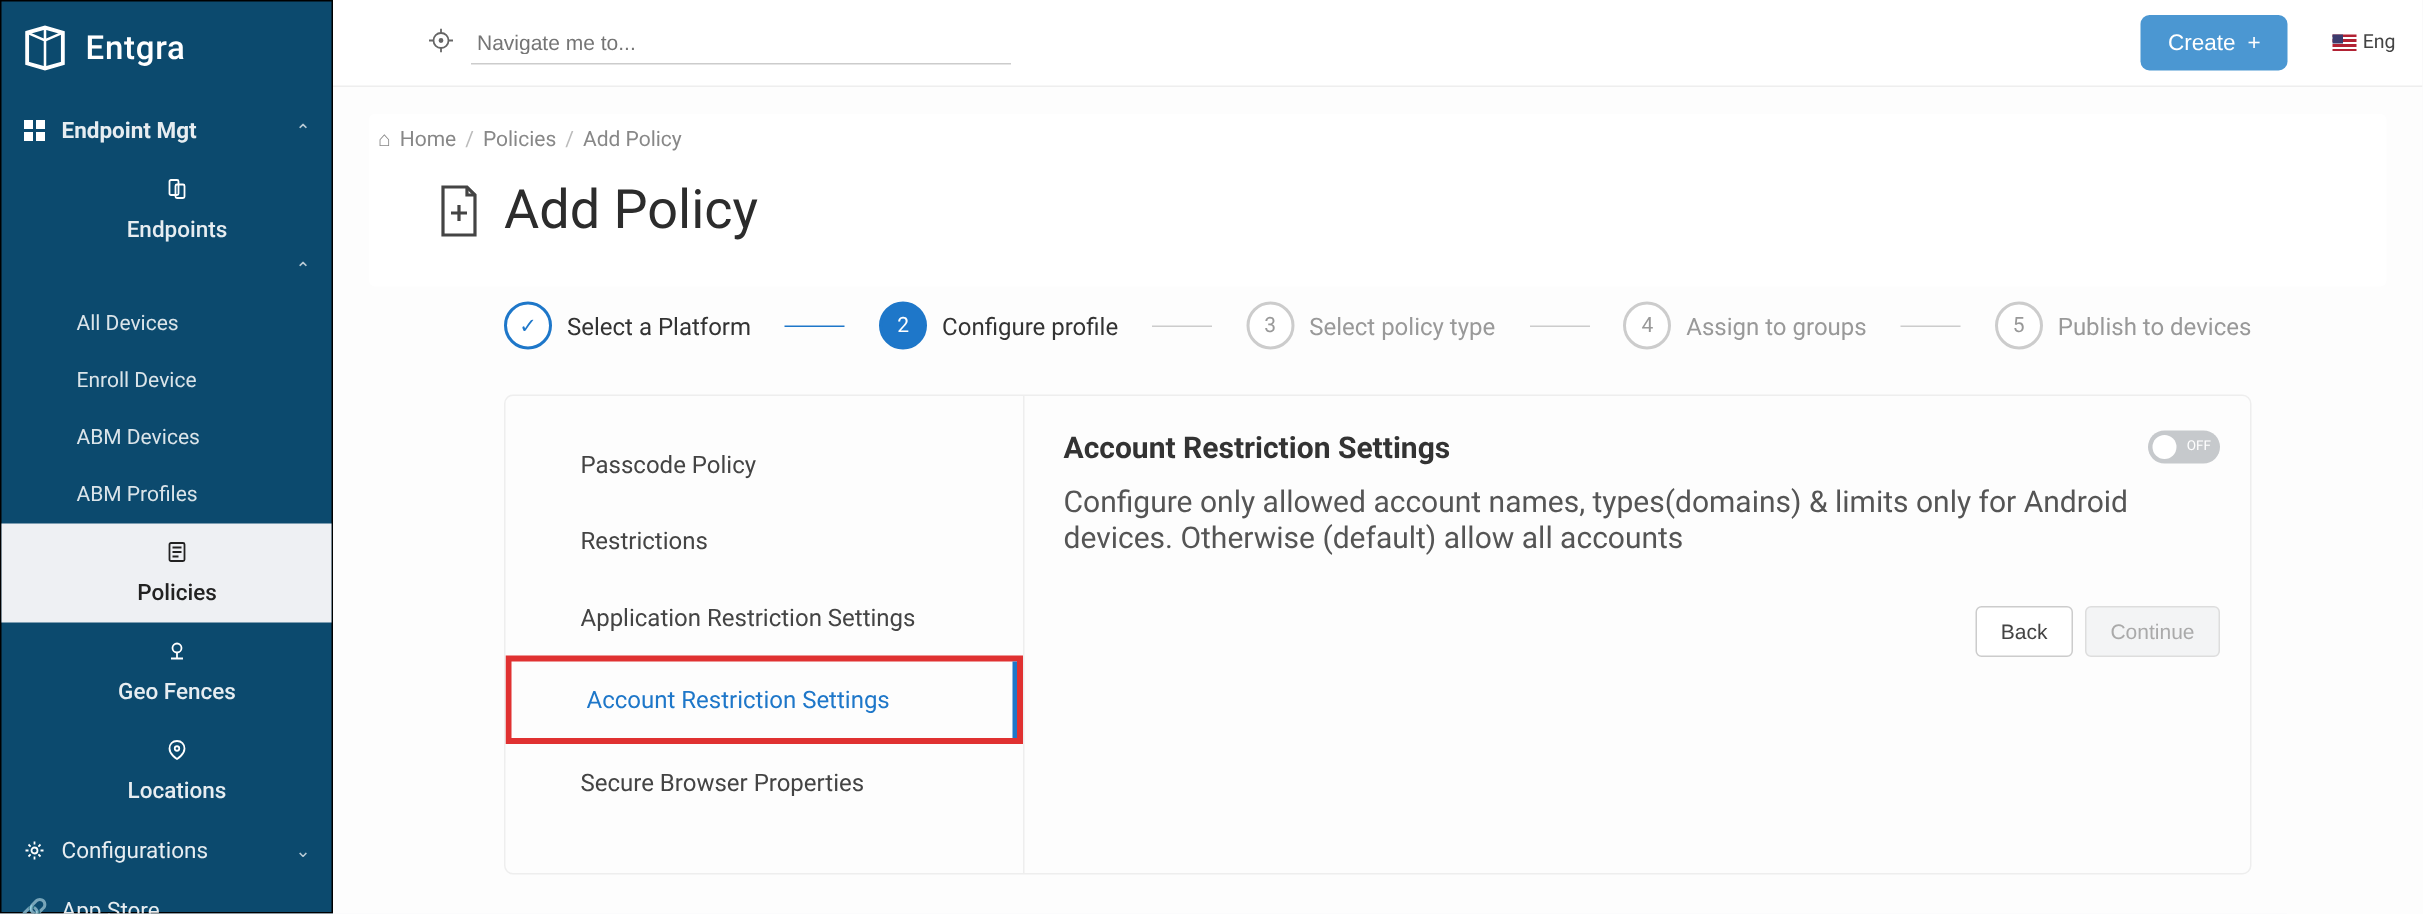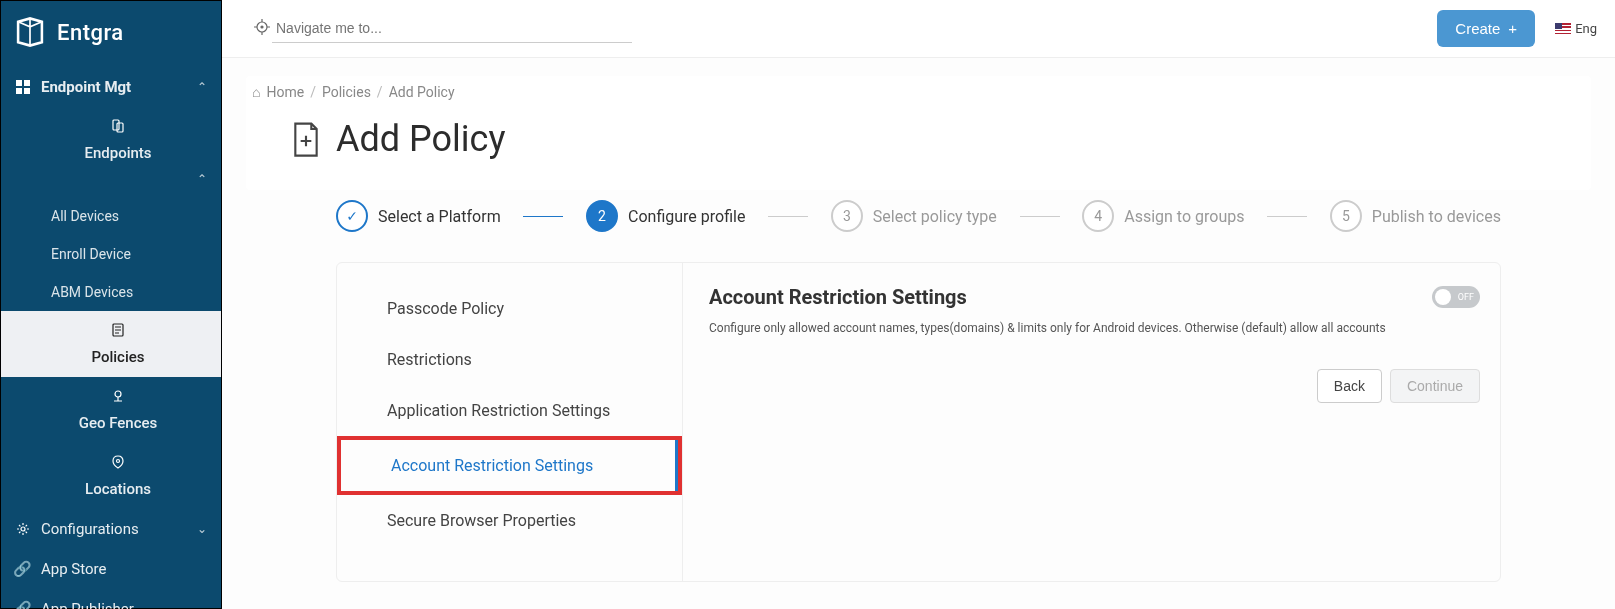--- a/index.html
+++ b/index.html
@@ -16,21 +16,21 @@
   .nav-section { padding: 4px 0; }
   .nav-item { display: flex; align-items: center; padding: 11px 14px; gap: 10px; font-size: 15px; cursor: pointer; color: rgba(255,255,255,0.9); }
   .nav-item.l2 { padding-left: 28px; font-size: 15px; font-weight: 500; flex-direction: column; }
   .nav-item.l3 { padding-left: 50px; font-size: 14px; font-weight: 400; color: rgba(255,255,255,0.85); }
   .nav-item.active { background: #eef0f3; color: #222; }
   .nav-item .chev { margin-left: auto; font-size: 12px; opacity: 0.8; }
   .nav-icon { width: 16px; height: 16px; display: inline-flex; align-items: center; justify-content: center; }
   
   
   .main { flex: 1; display: flex; flex-direction: column; background: #fff; }
-  .topbar { display: flex; align-items: center; padding: 10px 18px 10px 32px; border-bottom: 1px solid #eee; gap: 2px; }
+  .topbar { display: flex; align-items: center; padding: 10px 18px 10px 64px; border-bottom: 1px solid #eee; gap: 12px; }
   .nav-icon-target { color: #666; }
   .search { flex: 0 0 360px; border: none; border-bottom: 1px solid #ccc; padding: 6px 4px; font-size: 14px; outline: none; color: #555; }
   .spacer { flex: 1; }
   .create-btn { background: #4b97d2; color: #fff; border: none; border-radius: 6px; padding: 10px 18px; font-size: 15px; display: flex; align-items: center; gap: 8px; cursor: pointer; margin-left: 28px; }
   .lang { display: flex; align-items: center; gap: 4px; font-size: 13px; color: #444; margin-left: 18px; }
   .flag { width: 16px; height: 11px; background: linear-gradient(to bottom, #b22234 0%, #b22234 15%, #fff 15%, #fff 30%, #b22234 30%, #b22234 45%, #fff 45%, #fff 60%, #b22234 60%, #b22234 75%, #fff 75%, #fff 90%, #b22234 90%); position: relative; }
   .flag::before { content:""; position:absolute; top:0; left:0; width:7px; height:6px; background:#3c3b6e; }
 
   .content { padding: 18px 24px; background: #fdfdfd; flex: 1; overflow: hidden; }
   .pagecard { background: #fff; border-radius: 4px; }
@@ -58,21 +58,21 @@
   .profile-item { padding: 16px 50px; font-size: 16px; color: #444; cursor: pointer; position: relative; }
   .profile-item.selected { color: #1e77c9; border-right: 3px solid #1e77c9; }
   .highlight-box { border: 4px solid #e03131; }
   
   .profile-detail { flex: 1; padding: 22px 20px 10px 26px; }
   .detail-head { display: flex; align-items: center; justify-content: space-between; }
   .detail-title { font-size: 20px; color: #333; }
   .toggle { width: 48px; height: 22px; border-radius: 12px; background: #c6c9cc; position: relative; display:flex; align-items:center; justify-content:flex-end; padding-right:6px; }
   .toggle::before { content:""; position:absolute; left:3px; top:3px; width:16px; height:16px; background:#fff; border-radius:50%; }
   .toggle-label { font-size: 9px; color: #fff; font-weight:400; }
-  .detail-desc { font-size: 12px; color: #555; margin-top: 12px; }
+  .detail-desc { font-size: 20px; color: #555; margin-top: 12px; }
   .detail-actions { display:flex; gap:8px; justify-content:flex-end; margin-top: 34px; }
   .btn { padding: 8px 16px; border-radius: 4px; font-size: 14px; cursor:pointer; }
   .btn-back { background:#fff; border:1px solid #ccc; color:#444; }
   .btn-continue { background:#f3f4f5; border:1px solid #ddd; color:#aaa; cursor:not-allowed; }
 </style>
 </head>
 <body>
 
 <div class="app">
   <aside class="sidebar">
@@ -110,20 +110,23 @@
         <span class="chev">⌃</span>
       </div>
       <div class="nav-item l3">
           <span>All Devices</span>
         </div>
       <div class="nav-item l3">
           <span>Enroll Device</span>
         </div>
       <div class="nav-item l3">
           <span>ABM Devices</span>
+        </div>
+      <div class="nav-item l3">
+          <span>ABM Profiles</span>
         </div>
 
       <div class="nav-item l2 active">
         <span class="nav-icon">
             <svg width="14" height="14" viewBox="0 0 14 14" fill="none" stroke="#222" stroke-width="1.2">
               <rect x="2" y="1" width="10" height="12" rx="1"></rect>
               <path d="M4 4h6M4 7h6M4 10h4"></path>
             </svg>
           </span>
         <span>Policies</span>

